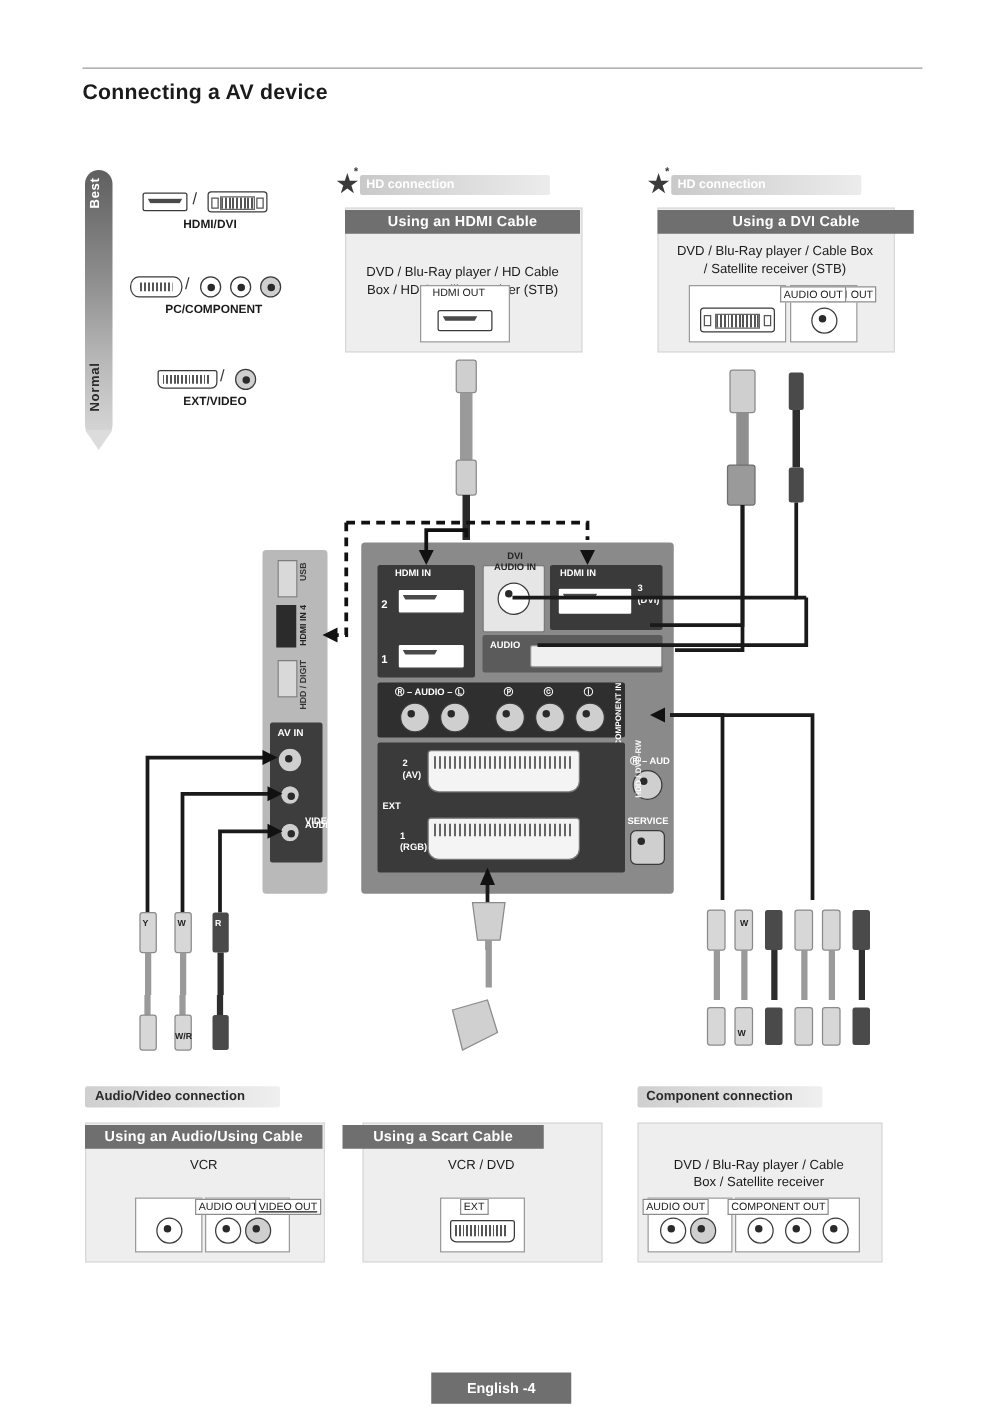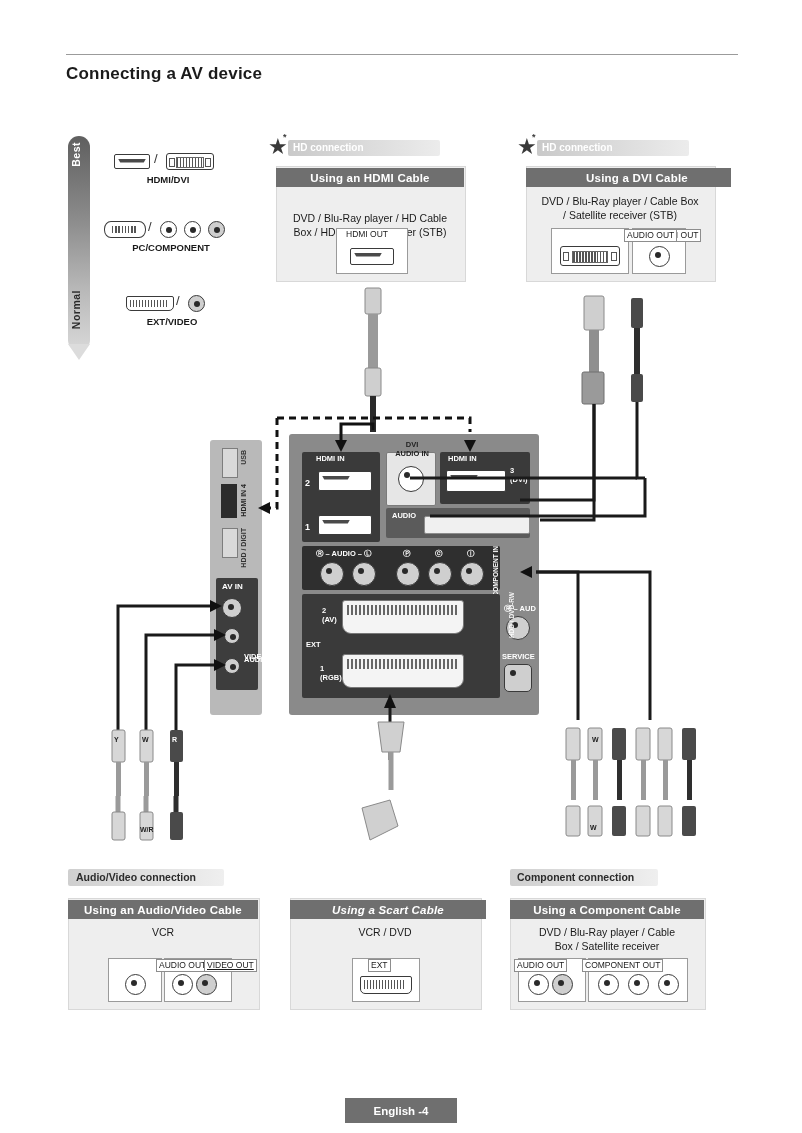--- a/index.html
+++ b/index.html
@@ -320,41 +320,40 @@
   <div class="lbl-d" style="left:140px;top:826px;font-size:7px;">W/R</div>
   <div class="lbl-d" style="left:592px;top:736px;font-size:7px;">W</div>
   <div class="lbl-d" style="left:590px;top:824px;font-size:7px;">W</div>
 
   <div class="cap" style="left:68px;top:869px;width:156px;"></div>
   <div class="cap-txt" style="left:76px;top:871px;">Audio/Video connection</div>
   <div class="cap" style="left:510px;top:869px;width:148px;"></div>
   <div class="cap-txt" style="left:517px;top:871px;">Component connection</div>
 
   <div class="panel" style="left:68px;top:898px;width:190px;height:110px;"></div>
-  <div class="panel-head" style="left:68px;top:900px;width:190px;">Using an Audio/Video Cable</div>
+  <div class="panel-head" style="left:68px;top:900px;width:190px;">Using an Audio/Using Cable</div>
   <div class="panel-sub" style="left:72px;top:925px;width:182px;">VCR</div>
   <div class="inner-box" style="left:108px;top:958px;width:52px;height:42px;"></div>
   <div class="inner-box" style="left:164px;top:958px;width:66px;height:42px;"></div>
   <div class="tag" style="left:156px;top:959px;">AUDIO OUT</div>
   <div class="tag" style="left:204px;top:959px;text-decoration:underline;">VIDEO OUT</div>
   <div class="rca" style="left:125px;top:974px;width:19px;height:19px;"></div>
   <div class="rca" style="left:172px;top:974px;width:19px;height:19px;"></div>
   <div class="rca grey" style="left:196px;top:974px;width:19px;height:19px;"></div>
 
   <div class="panel" style="left:290px;top:898px;width:190px;height:110px;"></div>
-  <div class="panel-head" style="left:290px;top:900px;width:196px;font-style:italic;">Using a Scart Cable</div>
+  <div class="panel-head" style="left:274px;top:900px;width:161px;">Using a Scart Cable</div>
   <div class="panel-sub" style="left:294px;top:925px;width:182px;">VCR / DVD</div>
   <div class="inner-box" style="left:352px;top:958px;width:66px;height:42px;"></div>
   <div class="tag" style="left:368px;top:959px;">EXT</div>
   <div class="scart-ic" style="left:360px;top:976px;width:50px;height:16px;">
       <div class="pins" style="height:9px;width:42px;"></div>
     </div>
 
   <div class="panel" style="left:510px;top:898px;width:194px;height:110px;"></div>
-  <div class="panel-head" style="left:510px;top:900px;width:194px;">Using a Component Cable</div>
   <div class="panel-sub" style="left:514px;top:925px;width:186px;white-space:pre-line;">DVD / Blu-Ray player / Cable
 Box / Satellite receiver</div>
   <div class="inner-box" style="left:518px;top:958px;width:66px;height:42px;"></div>
   <div class="inner-box" style="left:588px;top:958px;width:98px;height:42px;"></div>
   <div class="tag" style="left:514px;top:959px;">AUDIO OUT</div>
   <div class="tag" style="left:582px;top:959px;">COMPONENT OUT</div>
   <div class="rca" style="left:528px;top:974px;width:19px;height:19px;"></div>
   <div class="rca grey" style="left:552px;top:974px;width:19px;height:19px;"></div>
   <div class="rca" style="left:598px;top:974px;width:19px;height:19px;"></div>
   <div class="rca" style="left:628px;top:974px;width:19px;height:19px;"></div>

